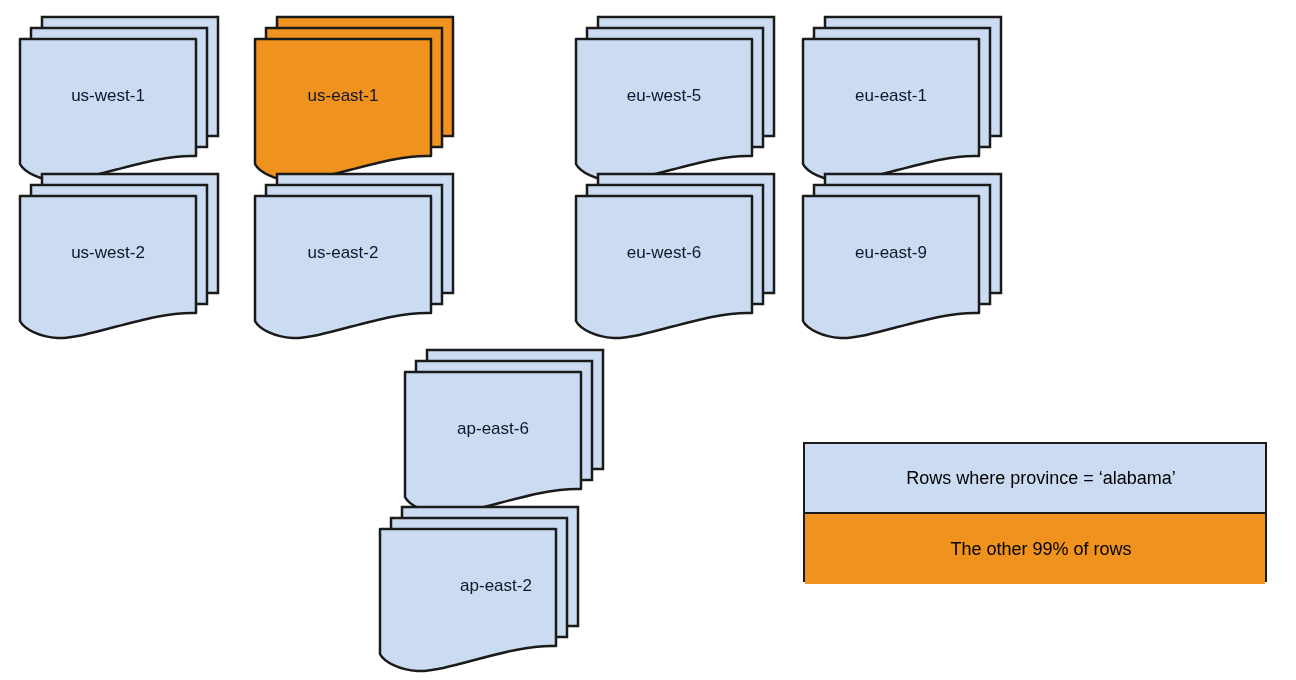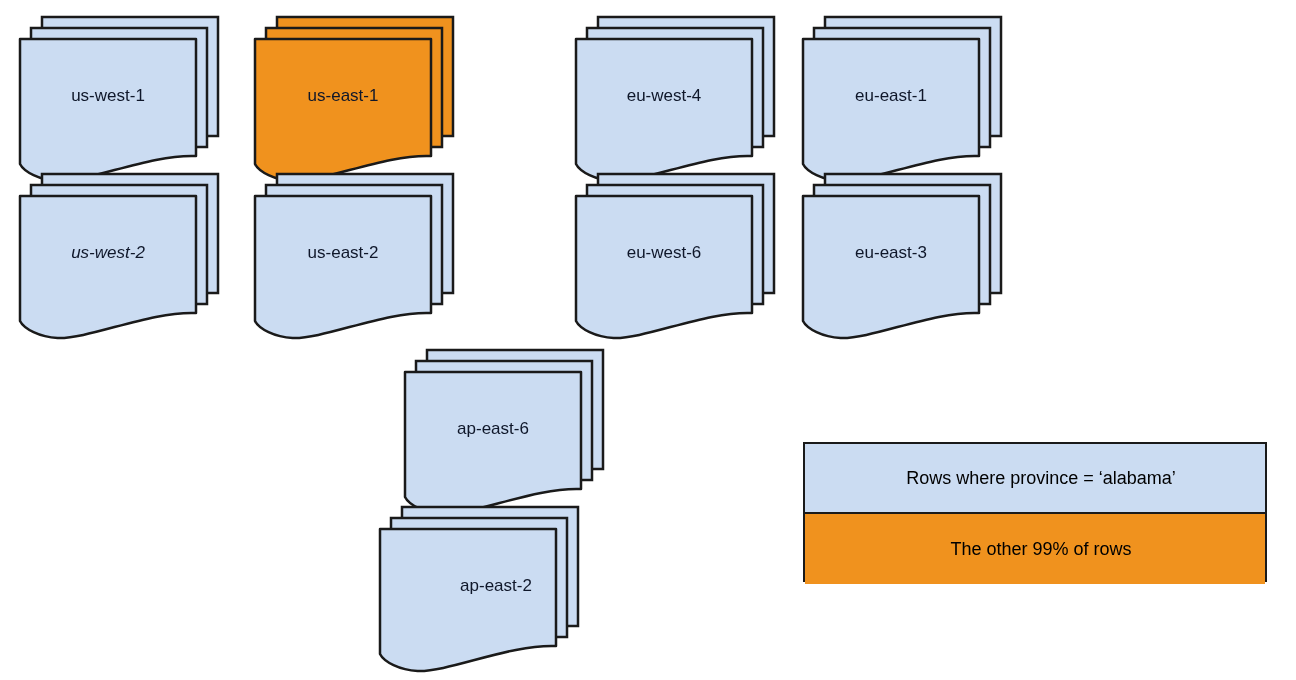--- a/index.html
+++ b/index.html
@@ -92,37 +92,37 @@
         <g transform="translate(22,0)">
           <rect x="2" y="2" width="176" height="119" fill="#cbdcf2" stroke="#1a1a1a" stroke-width="2.5"></rect>
         </g>
         <g transform="translate(11,11)">
           <rect x="2" y="2" width="176" height="119" fill="#cbdcf2" stroke="#1a1a1a" stroke-width="2.5"></rect>
         </g>
         <g transform="translate(0,22)">
           <path d="M 2,2 L 178,2 L 178,119 C 132,117 72,145 39.6,144 C 21.599999999999998,143 6,135 2,127 L 2,2 Z" fill="#cbdcf2" stroke="#1a1a1a" stroke-width="2.5" stroke-linejoin="round"></path>
         </g>
       </svg>
-      <div class="doc-label" style="left: 0px; top: 70.5px; width: 180px;">eu-west-4</div>
+      <div class="doc-label" style="left: 0px; top: 70.5px; width: 180px;">eu-west-5</div>
     </div>
     <div class="doc-stack" style="left: 801px; top: 15px; width: 202px; height: 118px;">
       <svg width="206" height="171">
         <g transform="translate(22,0)">
           <rect x="2" y="2" width="176" height="119" fill="#cbdcf2" stroke="#1a1a1a" stroke-width="2.5"></rect>
         </g>
         <g transform="translate(11,11)">
           <rect x="2" y="2" width="176" height="119" fill="#cbdcf2" stroke="#1a1a1a" stroke-width="2.5"></rect>
         </g>
         <g transform="translate(0,22)">
           <path d="M 2,2 L 178,2 L 178,119 C 132,117 72,145 39.6,144 C 21.599999999999998,143 6,135 2,127 L 2,2 Z" fill="#cbdcf2" stroke="#1a1a1a" stroke-width="2.5" stroke-linejoin="round"></path>
         </g>
       </svg>
       <div class="doc-label" style="left: 0px; top: 70.5px; width: 180px;">eu-east-1</div>
     </div>
-    <div class="doc-stack" style="left: 18px; top: 172px; width: 202px; height: 167px; font-style: italic;">
+    <div class="doc-stack" style="left: 18px; top: 172px; width: 202px; height: 167px;">
       <svg width="206" height="171">
         <g transform="translate(22,0)">
           <rect x="2" y="2" width="176" height="119" fill="#cbdcf2" stroke="#1a1a1a" stroke-width="2.5"></rect>
         </g>
         <g transform="translate(11,11)">
           <rect x="2" y="2" width="176" height="119" fill="#cbdcf2" stroke="#1a1a1a" stroke-width="2.5"></rect>
         </g>
         <g transform="translate(0,22)">
           <path d="M 2,2 L 178,2 L 178,119 C 132,117 72,145 39.6,144 C 21.599999999999998,143 6,135 2,127 L 2,2 Z" fill="#cbdcf2" stroke="#1a1a1a" stroke-width="2.5" stroke-linejoin="round"></path>
         </g>
@@ -162,21 +162,21 @@
         <g transform="translate(22,0)">
           <rect x="2" y="2" width="176" height="119" fill="#cbdcf2" stroke="#1a1a1a" stroke-width="2.5"></rect>
         </g>
         <g transform="translate(11,11)">
           <rect x="2" y="2" width="176" height="119" fill="#cbdcf2" stroke="#1a1a1a" stroke-width="2.5"></rect>
         </g>
         <g transform="translate(0,22)">
           <path d="M 2,2 L 178,2 L 178,119 C 132,117 72,145 39.6,144 C 21.599999999999998,143 6,135 2,127 L 2,2 Z" fill="#cbdcf2" stroke="#1a1a1a" stroke-width="2.5" stroke-linejoin="round"></path>
         </g>
       </svg>
-      <div class="doc-label" style="left: 0px; top: 70.5px; width: 180px;">eu-east-3</div>
+      <div class="doc-label" style="left: 0px; top: 70.5px; width: 180px;">eu-east-9</div>
     </div>
     <div class="doc-stack" style="left: 403px; top: 348px; width: 202px; height: 167px;">
       <svg width="206" height="171">
         <g transform="translate(22,0)">
           <rect x="2" y="2" width="176" height="119" fill="#cbdcf2" stroke="#1a1a1a" stroke-width="2.5"></rect>
         </g>
         <g transform="translate(11,11)">
           <rect x="2" y="2" width="176" height="119" fill="#cbdcf2" stroke="#1a1a1a" stroke-width="2.5"></rect>
         </g>
         <g transform="translate(0,22)">

